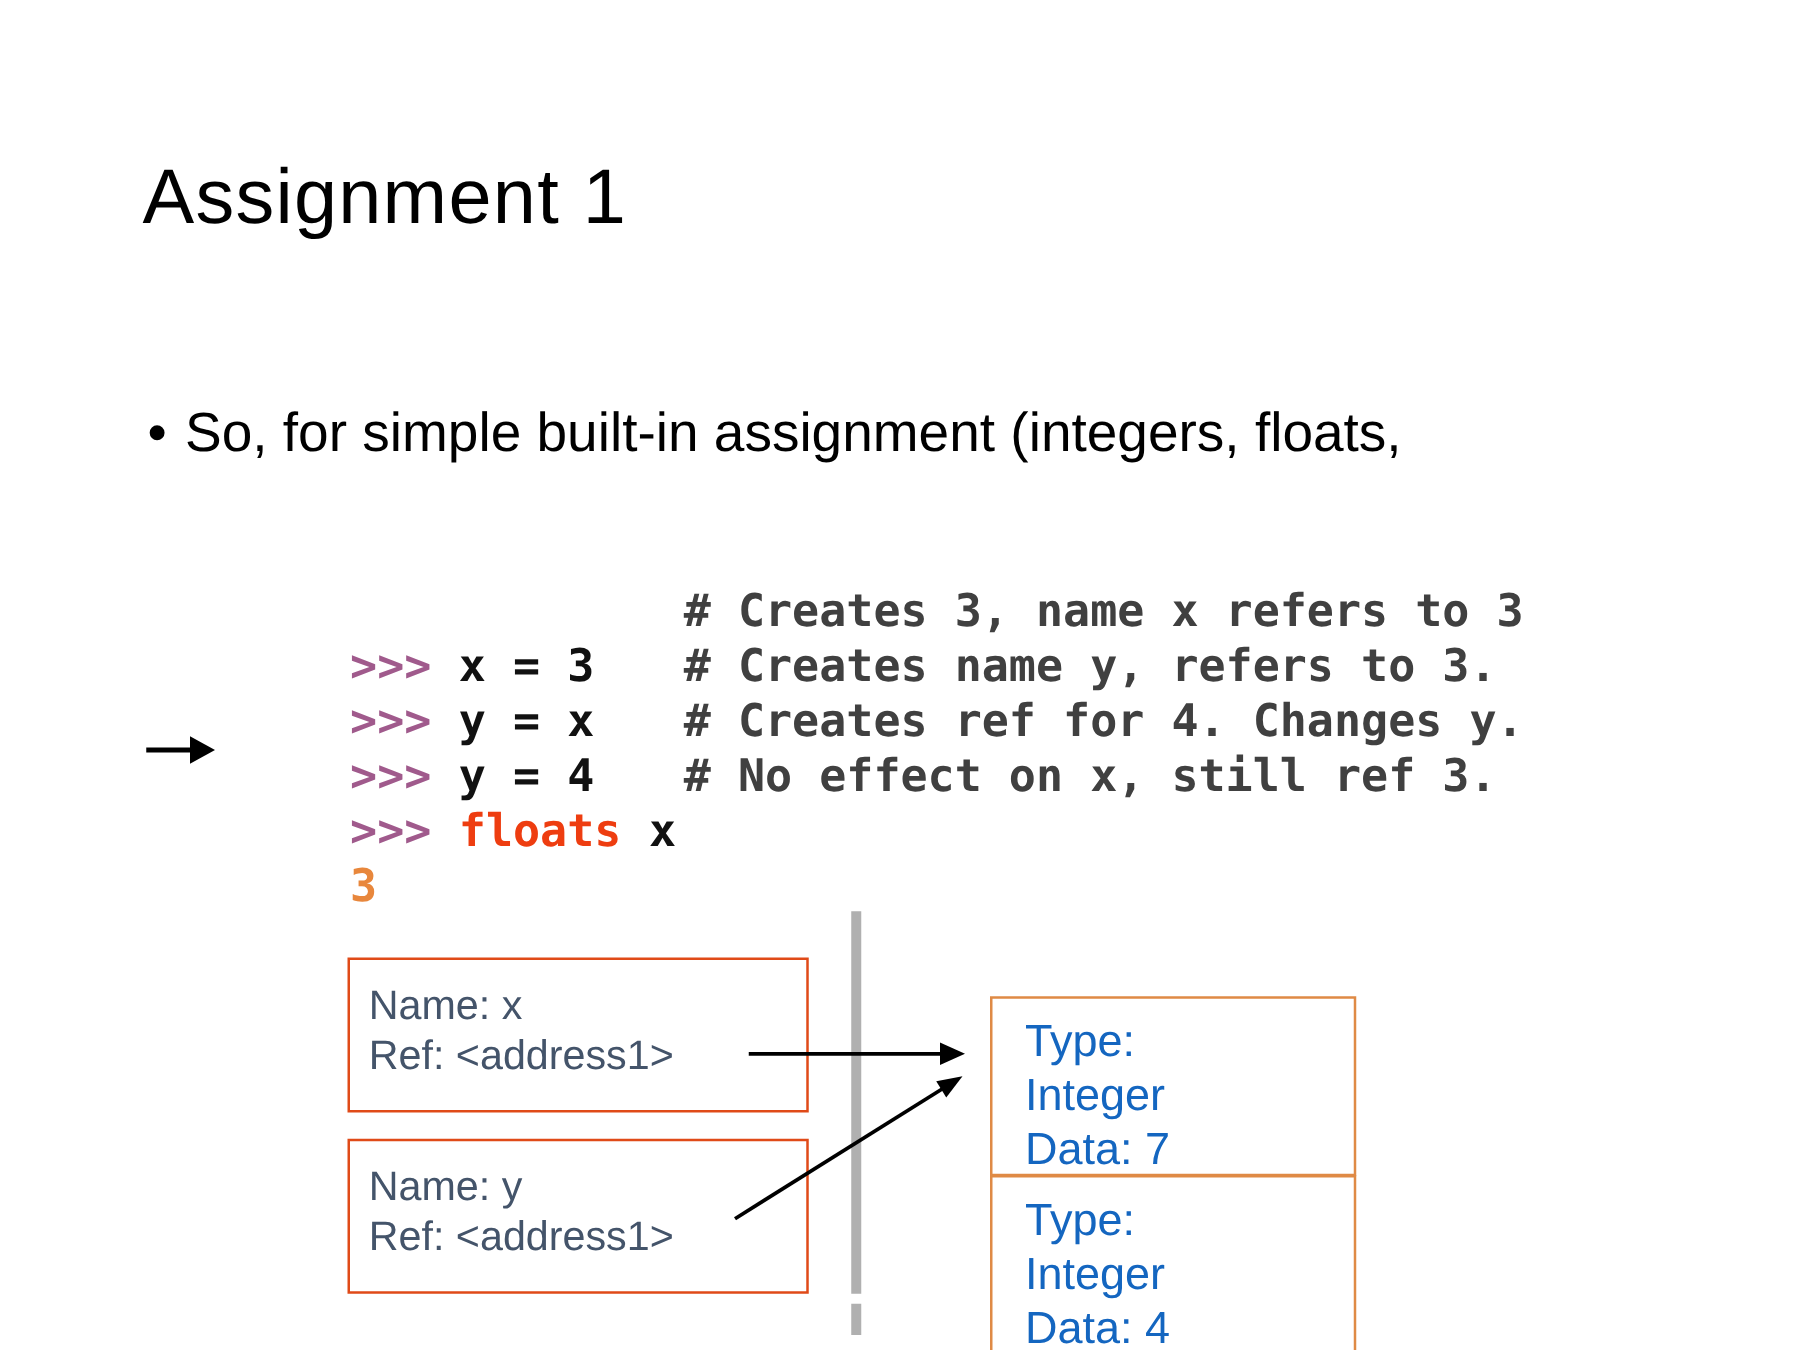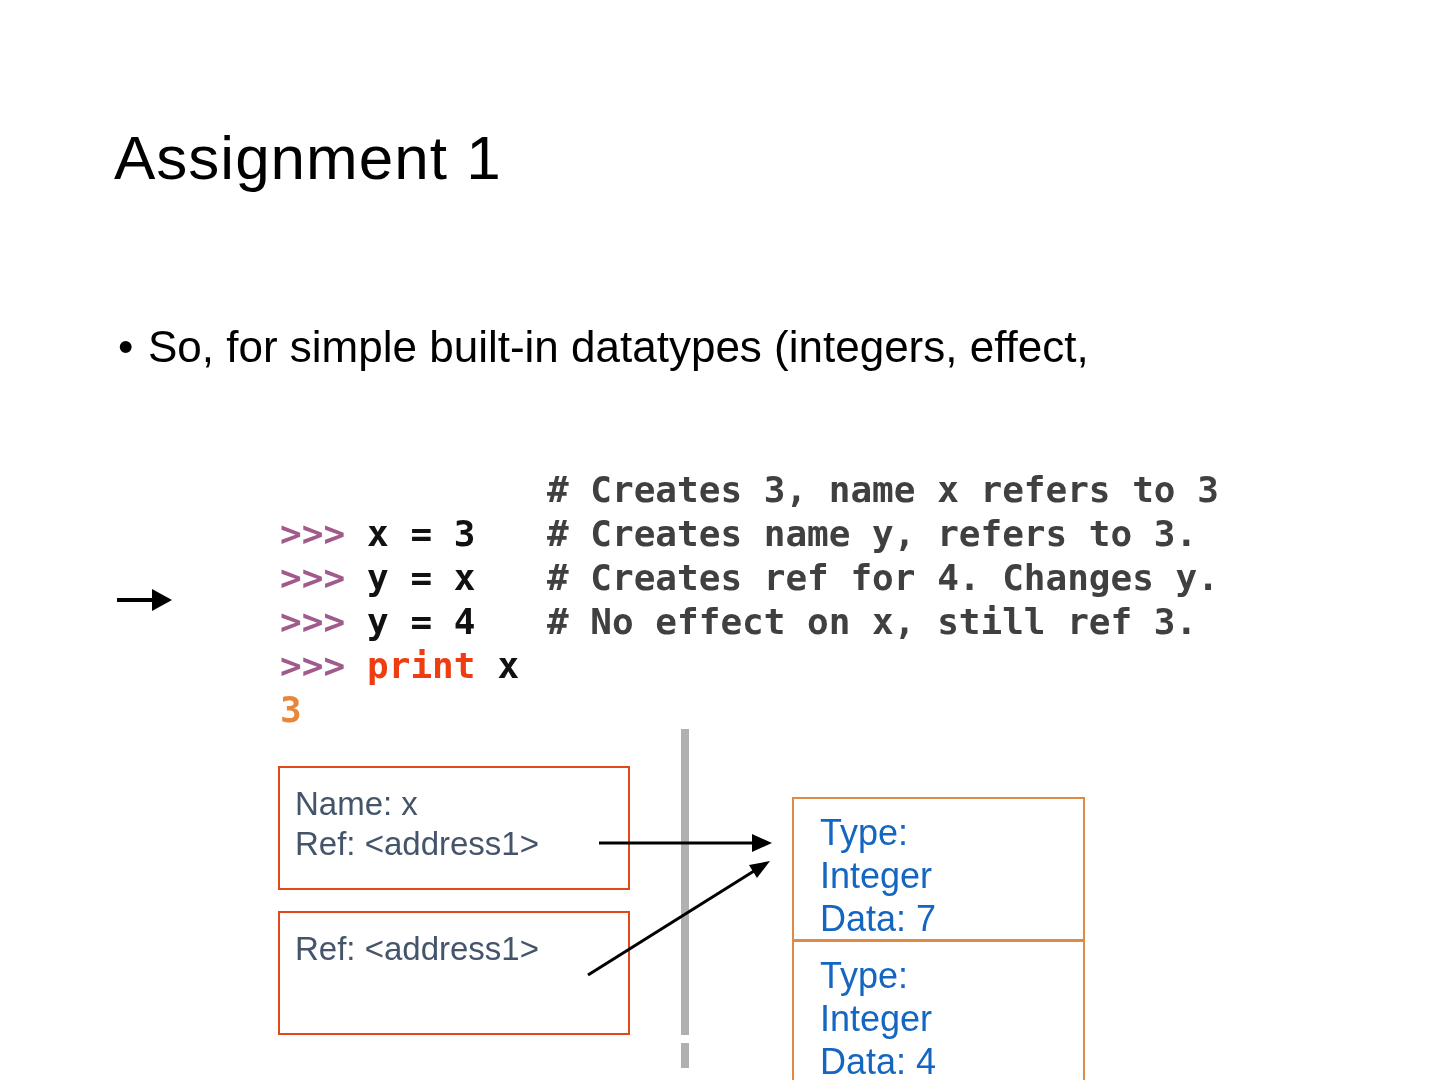--- a/index.html
+++ b/index.html
@@ -72,21 +72,21 @@
   .divider-bottom { top: 1043px; height: 25px; }
 
   .name-box {
     position: absolute;
     left: 278px; width: 333px; height: 104px;
     border: 2px solid #e04a18;
     background: #ffffff;
     color: #44546a;
     font-size: 33px;
     line-height: 40px;
-    padding: 16px 0 0 15px;
+    padding: 16px 17px 0 15px;
     box-sizing: content-box;
   }
   .name-box.x { top: 766px; }
   .name-box.y { top: 911px; }
 
   .obj-box {
     position: absolute;
     left: 792px; width: 263px;
     border: 2px solid #df8a45;
     background: #ffffff;
@@ -102,54 +102,55 @@
 </head>
 <body>
 
 <div class="slide">
 
   <div class="title">Assignment 1</div>
 
   <div class="bullet">
     <div class="bullet-row">
       <span class="bullet-marker">•</span>
-      <span>So, for simple built-in datatypes (integers, effect,</span>
+      <span>So, for simple built-in assignment (integers, floats,</span>
     </div>
   </div>
 
   <div class="code">
     <div class="code-row">
       <span class="prompt">&gt;&gt;&gt;</span><span class="src">x = 3</span>
       <span class="comment"># Creates 3, name x refers to 3</span>
     </div>
     <div class="code-row">
       <span class="prompt">&gt;&gt;&gt;</span><span class="src">y = x</span>
       <span class="comment"># Creates name y, refers to 3.</span>
     </div>
     <div class="code-row">
       <span class="prompt">&gt;&gt;&gt;</span><span class="src">y = 4</span>
       <span class="comment"># Creates ref for 4. Changes y.</span>
     </div>
     <div class="code-row">
-      <span class="prompt">&gt;&gt;&gt;</span><span class="kw">print</span><span class="src">x</span>
+      <span class="prompt">&gt;&gt;&gt;</span><span class="kw">floats</span><span class="src">x</span>
       <span class="comment"># No effect on x, still ref 3.</span>
     </div>
     <div class="code-row">
       <span class="output">3</span>
     </div>
   </div>
 
   <div class="divider-seg divider-top"></div>
   <div class="divider-seg divider-bottom"></div>
 
   <div class="name-box x">
     <div>Name: x</div>
     <div>Ref: &lt;address1&gt;</div>
   </div>
   <div class="name-box y">
+    <div>Name: y</div>
     <div>Ref: &lt;address1&gt;</div>
   </div>
 
   <div class="obj-box three">
     <div>Type:</div>
     <div>Integer</div>
     <div>Data: 7</div>
   </div>
   <div class="obj-box four">
     <div>Type:</div>

